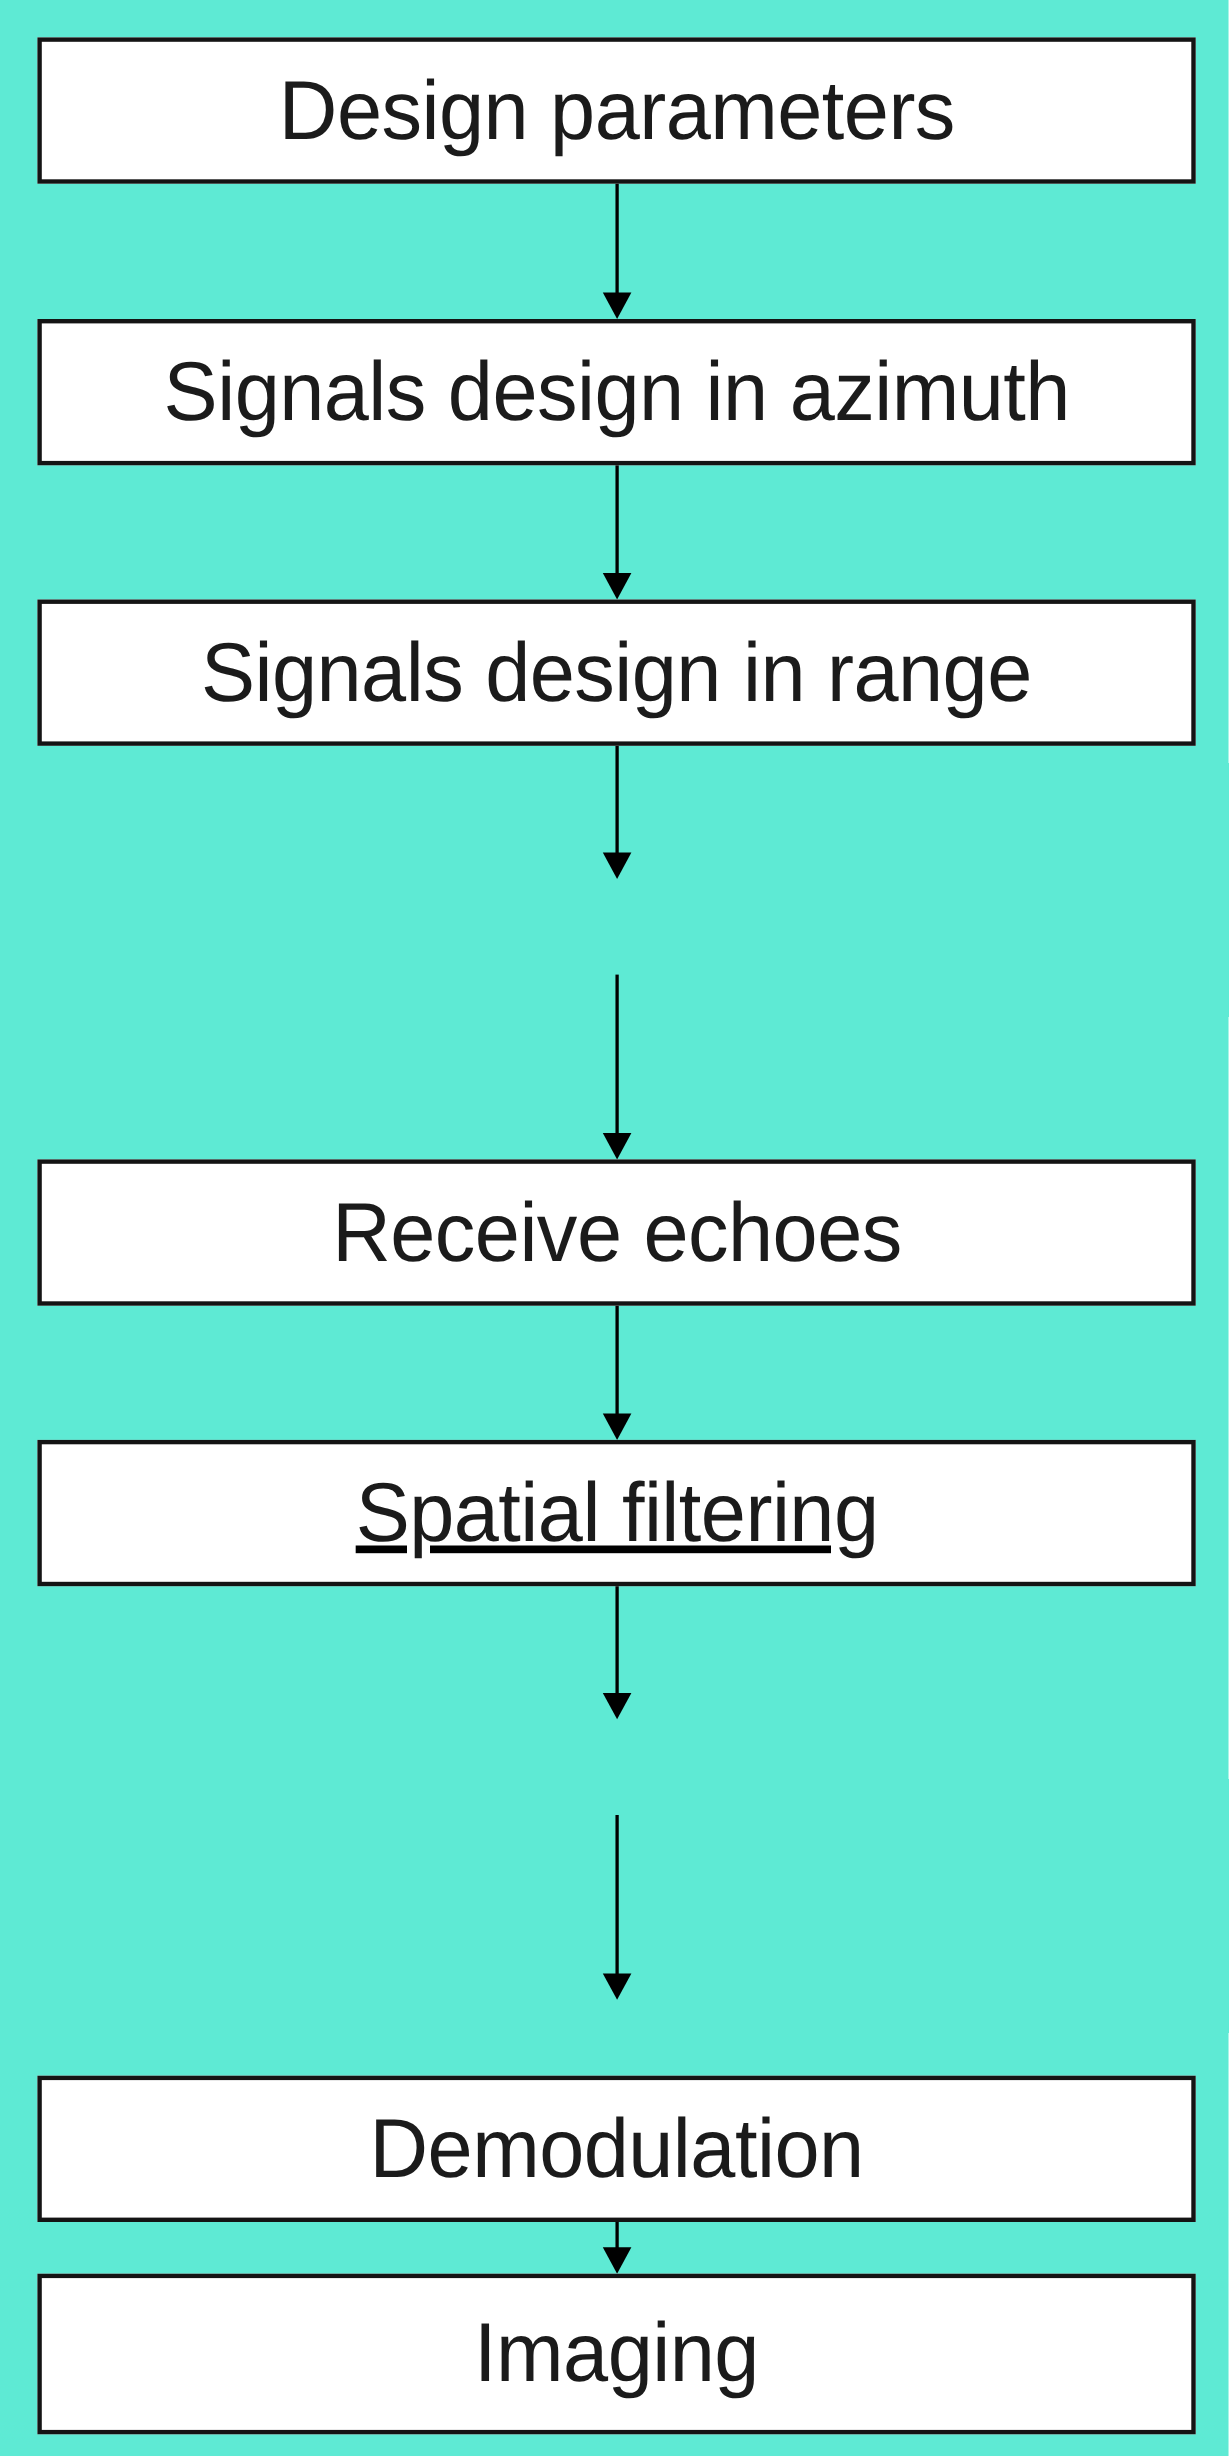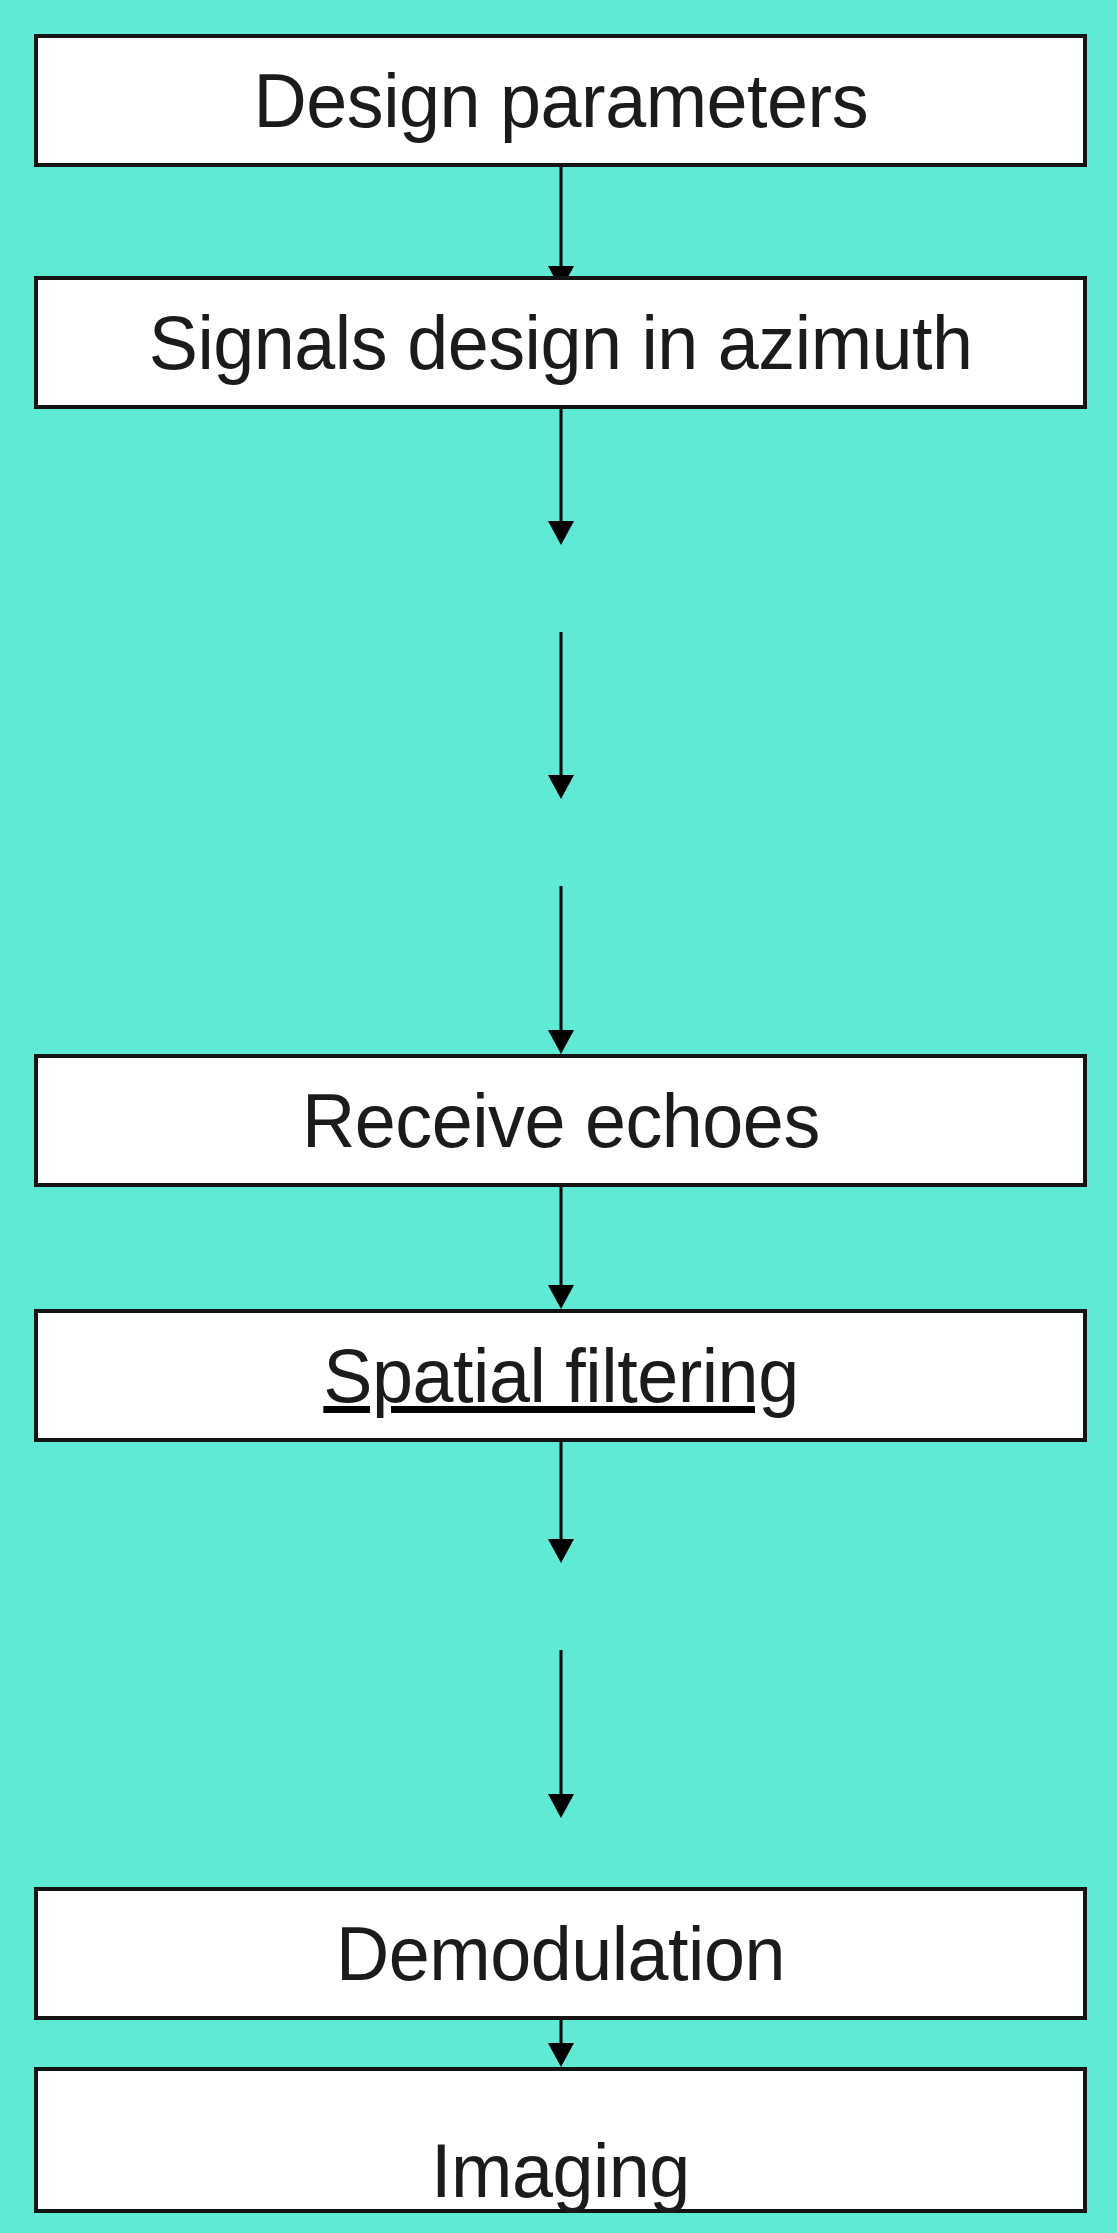--- a/index.html
+++ b/index.html
@@ -78,36 +78,39 @@
         <polygon points="548,1794 574,1794 561,1818" fill="#000000"></polygon>
         <line x1="561" y1="1905" x2="561" y2="2045" stroke="#000000" stroke-width="3"></line>
         <polygon points="548,2043 574,2043 561,2067" fill="#000000"></polygon>
       </g>
   </svg>
 
   <div class="node" style="top:34px; height:133px;">
     <span class="node-label">Design parameters</span>
   </div>
 
-  <div class="node" style="top:276px; height:133px;">
+  <div class="node" style="top:290px; height:133px;">
     <span class="node-label">Signals design in azimuth</span>
   </div>
 
+  <div class="node" style="top:545px; height:133px;">
+    <span class="node-label">Signals design in range</span>
+  </div>
 
 
   <div class="node" style="top:1054px; height:133px;">
     <span class="node-label">Receive echoes</span>
   </div>
 
   <div class="node" style="top:1309px; height:133px;text-decoration:underline;">
     <span class="node-label">Spatial filtering</span>
   </div>
 
 
   <div class="node" style="top:1856px; height:133px;margin-top:31px;">
     <span class="node-label">Demodulation</span>
   </div>
 
-  <div class="node" style="top:2067px; height:146px;align-items:flex-end;">
+  <div class="node" style="top:2067px; height:146px;">
     <span class="node-label">Imaging</span>
   </div>
 
 </div>
 
 </body></html>

